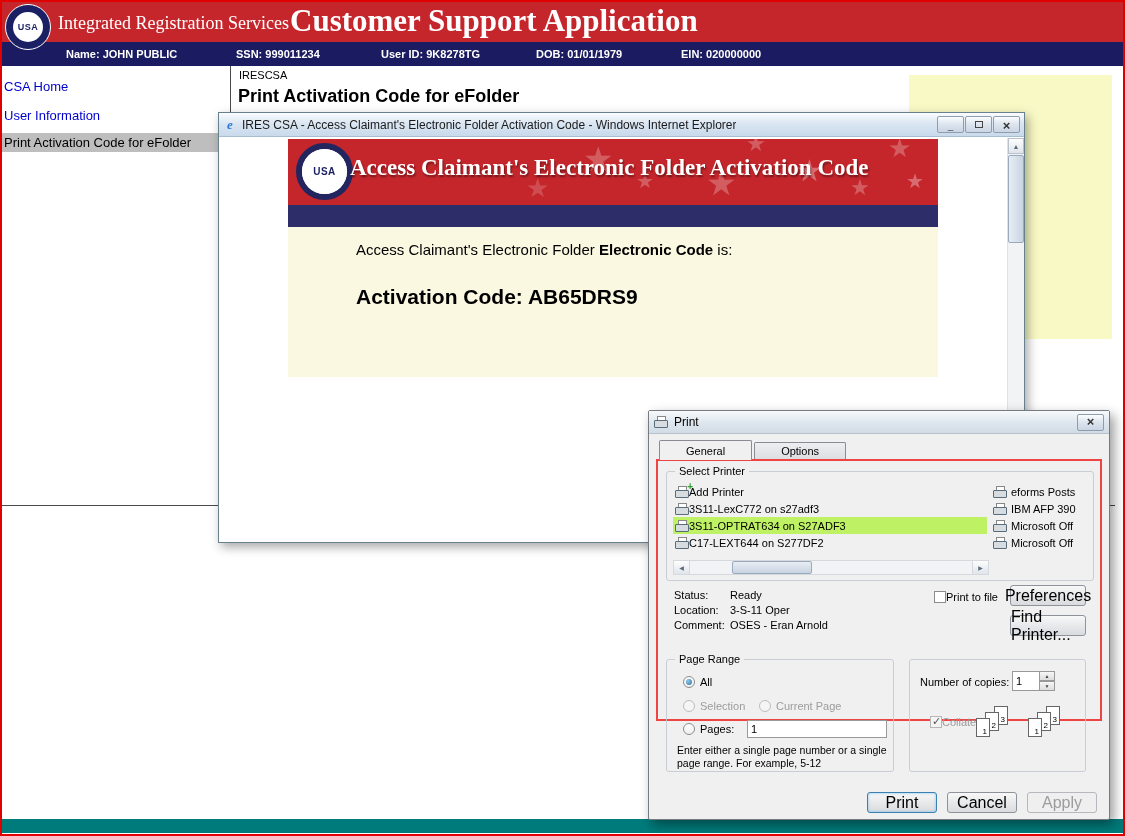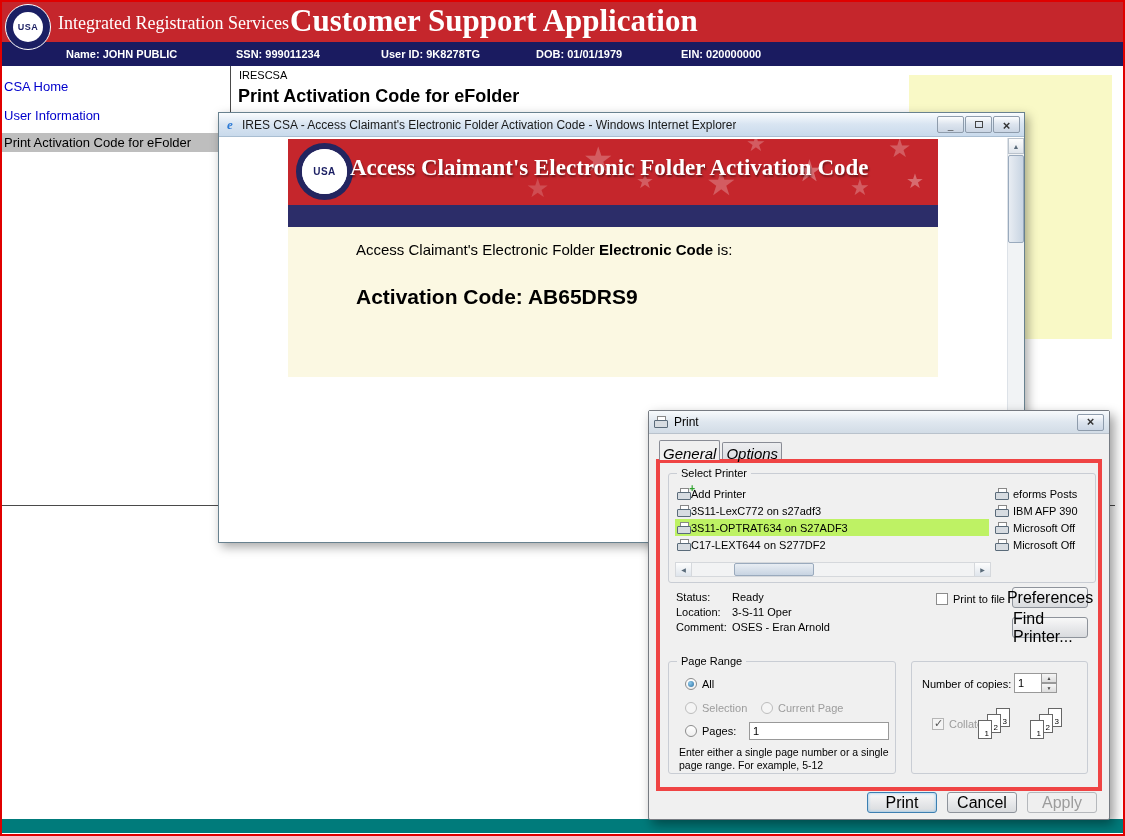--- a/index.html
+++ b/index.html
@@ -71,23 +71,23 @@
   .cream { width:650px; margin:0 auto; height:150px; background:#FBF8E2; padding:14px 40px 0 68px; }
   .cream-line1 { font-size:15px; }
   .cream-code { font-size:21px; font-weight:bold; margin-top:27px; }
   .cream-para { font-size:15px; margin-top:18px; max-width:555px; line-height:1.35; }
   
   .print-dialog { position:absolute; left:646px; top:408px; width:462px; height:410px; background:#F0F0F0; border:1px solid #767B82; border-radius:2px; box-shadow:4px 5px 12px rgba(0,0,0,.4); z-index:30; font-size:11px; }
   .pd-titlebar { height:23px; background:linear-gradient(#F7FAFC,#DFE7EF 50%,#D2DCE6); border-bottom:1px solid #B9C2CC; display:flex; align-items:center; padding:0 5px; }
   .pd-title { font-size:12px; margin-left:6px; }
   .pd-close { margin-left:auto; }
   .pd-tabs { position:absolute; left:10px; top:29px; height:20px; display:flex; align-items:flex-end; z-index:3; }
-  .tab { font-size:15px; padding:2px 3px; border:1px solid #898C95; border-bottom:none; background:linear-gradient(#EDEEF0,#DCDEE2); margin-right:2px; border-radius:2px 2px 0 0; height:17px; margin-bottom:1px; cursor:pointer;font-style:italic; }
+  .tab { font-size:11px; padding:2px 26px; border:1px solid #898C95; border-bottom:none; background:linear-gradient(#EDEEF0,#DCDEE2); margin-right:2px; border-radius:2px 2px 0 0; height:17px; margin-bottom:1px; cursor:pointer; }
   .tab.active { background:#F0F0F0; height:20px; padding-top:4px; margin-bottom:0; }
-  .pd-panel { position:absolute; left:7px; top:48px; width:446px; height:332px; border:4px solid #ef4444; background:#F0F0F0; }
+  .pd-panel { position:absolute; left:7px; top:48px; width:446px; height:262px; border:2px solid #ef4444; background:#F0F0F0; }
   .grp { position:absolute; border:1px solid #C9CDD4; border-radius:3px; }
   .grp-label { position:absolute; top:-7px; left:8px; background:#F0F0F0; padding:0 4px; font-size:11px; }
   .grp-select { left:8px; top:10px; width:428px; height:110px; }
   .printer-list { position:absolute; left:6px; top:11px; right:6px; bottom:4px; }
   .p-row { position:relative; height:17px; cursor:pointer; }
   .p-cell-left { display:flex; align-items:center; gap:0; width:314px; height:17px; padding-left:2px; white-space:nowrap; overflow:hidden; }
   .p-cell-left.sel { background:#bef264; }
   .p-cell-right { position:absolute; left:320px; top:0; height:17px; width:96px; display:flex; align-items:center; gap:4px; white-space:nowrap; overflow:hidden; }
   .printer-ico { position:relative; width:14px; height:12px; flex:0 0 14px; }
   .printer-ico::before { content:""; position:absolute; left:3px; top:0; width:7px; height:4px; background:#fff; border:1px solid #888; }
@@ -96,21 +96,21 @@
   .printer-ico .plus::before { content:"+"; }
   .h-scroll { position:absolute; left:6px; bottom:5px; width:316px; height:15px; background:#F2F3F4; border:1px solid #D5D8DC; display:flex; }
   .hs-btn { width:16px; height:100%; background:linear-gradient(#FDFDFD,#DFE5EC); border-right:1px solid #D5D8DC; display:flex; align-items:center; justify-content:center; color:#5A6B7A; }
   .hs-btn.right { border-right:none; border-left:1px solid #D5D8DC; }
   .hs-btn.left::before { content:"◀"; font-size:6px; }
   .hs-btn.right::before { content:"▶"; font-size:6px; }
   .hs-track { flex:1; position:relative; }
   .hs-thumb { position:absolute; left:42px; top:0; bottom:0; width:80px; background:linear-gradient(#E8EDF3,#C8D4E2); border:1px solid #9AAABD; border-radius:2px; }
   .pd-status { position:absolute; left:16px; top:127px; line-height:15px; }
   .pd-status .lbl { display:inline-block; width:56px; }
-  .chk-row { display:flex; align-items:center; gap:5px; cursor:pointer;padding-left:8px; }
+  .chk-row { display:flex; align-items:center; cursor:pointer;padding-left:8px; }
   .chk-file { position:absolute; left:268px; top:130px; }
   .cb { width:12px; height:12px; border:1px solid #8C8C8C; background:#fff; position:relative; flex:0 0 12px; }
   .cb.checked.dis { background:#F4F4F4; border-color:#B6B6B6; }
   .cb.checked::before { content:"✓"; position:absolute; left:1px; top:-2px; font-size:11px; color:#555; }
   .dis-text { color:#9C9C9C; }
   .btn { font-size:16px; border:1px solid #8E939B; border-radius:3px; background:linear-gradient(#F8F8F8,#E8E9EB 50%,#D9DBDE); display:flex; align-items:center; justify-content:center; cursor:pointer; }
   .btn-pref { position:absolute; left:352px; top:124px; width:76px; height:21px; }
   .btn-find { position:absolute; left:352px; top:154px; width:76px; height:21px; }
   .grp-range { left:8px; top:198px; width:228px; height:113px; }
   .radio-row { position:absolute; display:flex; align-items:center; gap:5px; cursor:pointer; }

